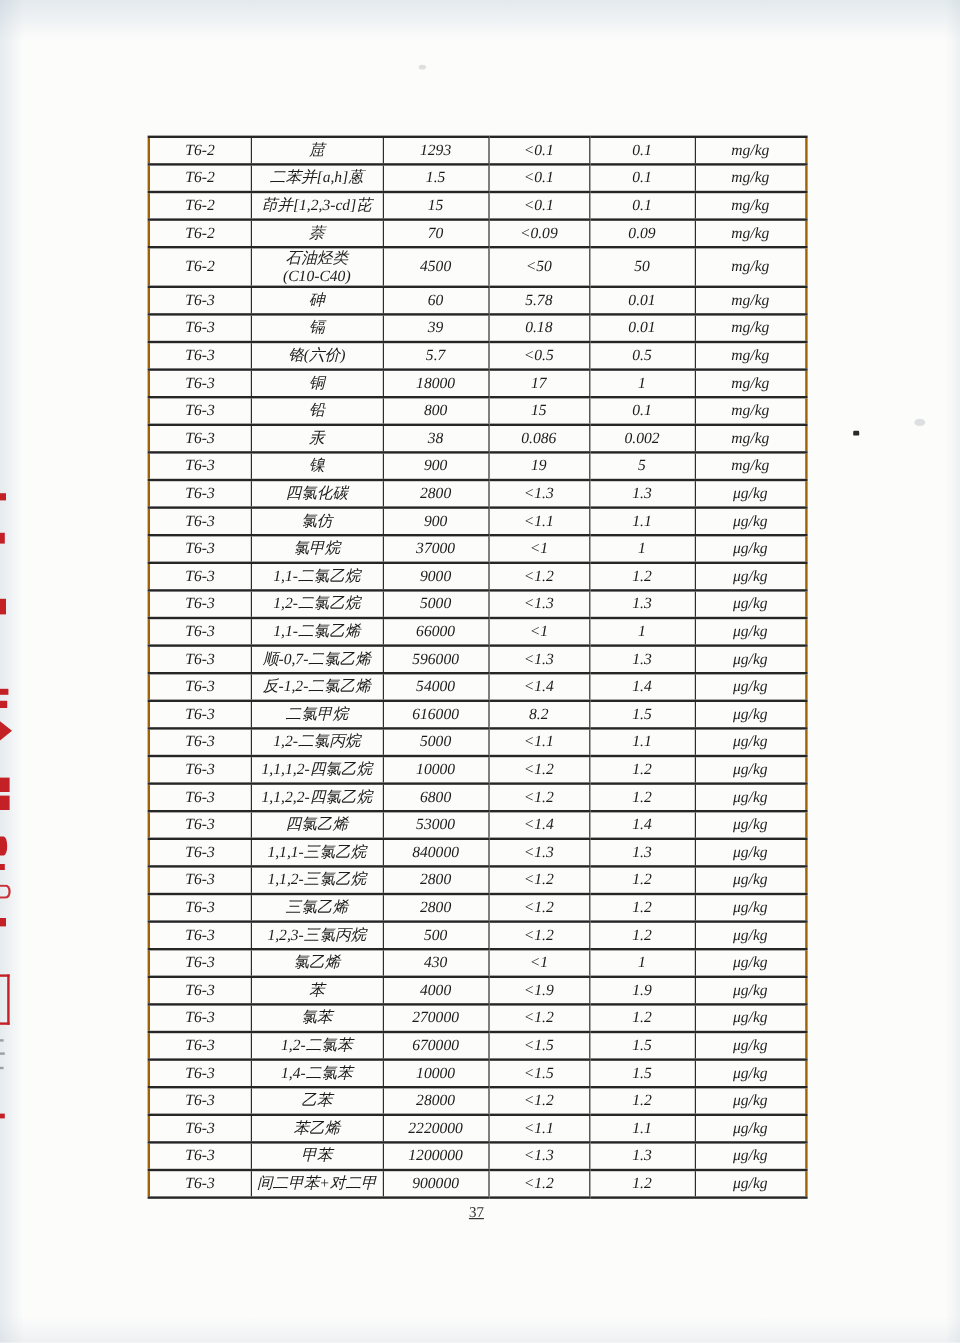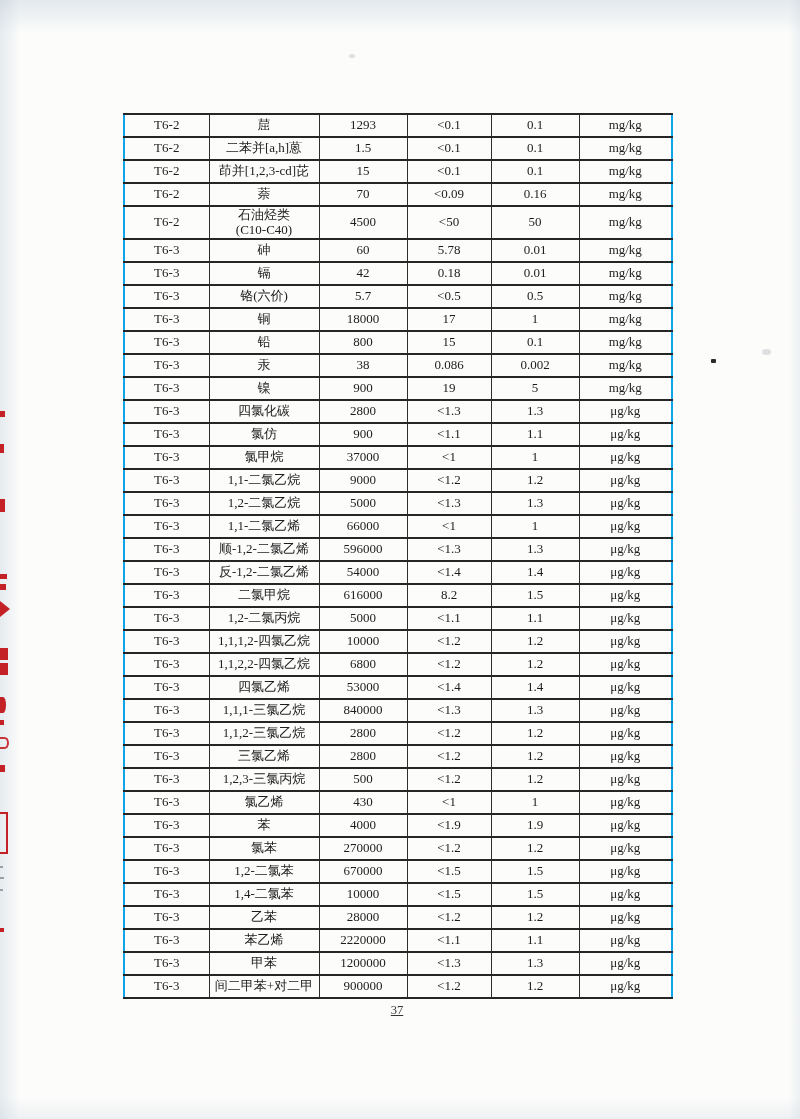--- a/index.html
+++ b/index.html
@@ -18,21 +18,22 @@
   .tint-right  { position:absolute; top:0; right:0; bottom:0; width:12px;
                  background:linear-gradient(270deg, rgba(186,200,212,0.22), rgba(186,200,212,0)); }
   .tint-bottom { position:absolute; bottom:0; left:0; right:0; height:22px;
                  background:linear-gradient(0deg, rgba(186,200,212,0.22), rgba(186,200,212,0)); }
 
   table.results {
     position:absolute; left:123px; top:113px;
     width:548px;
     border-collapse:collapse;
     table-layout:fixed;
-    border:2px solid #0ea5e9;
+    border:2px solid #a16207;
+    font-style:italic;
   }
   table.results td {
     border-left:1px solid #2e2e2e;
     border-right:1px solid #2e2e2e;
     border-top:2px solid #262626;
     border-bottom:2px solid #262626;
     text-align:center;
     vertical-align:middle;
     padding:1px 2px;
     height:19px;
@@ -110,21 +111,21 @@
           <td>15</td>
           <td>&lt;0.1</td>
           <td>0.1</td>
           <td>mg/kg</td>
         </tr>
         <tr>
           <td>T6-2</td>
           <td>萘</td>
           <td>70</td>
           <td>&lt;0.09</td>
-          <td>0.16</td>
+          <td>0.09</td>
           <td>mg/kg</td>
         </tr>
         <tr>
           <td>T6-2</td>
           <td>石油烃类
 (C10-C40)</td>
           <td>4500</td>
           <td>&lt;50</td>
           <td>50</td>
           <td>mg/kg</td>
@@ -133,21 +134,21 @@
           <td>T6-3</td>
           <td>砷</td>
           <td>60</td>
           <td>5.78</td>
           <td>0.01</td>
           <td>mg/kg</td>
         </tr>
         <tr>
           <td>T6-3</td>
           <td>镉</td>
-          <td>42</td>
+          <td>39</td>
           <td>0.18</td>
           <td>0.01</td>
           <td>mg/kg</td>
         </tr>
         <tr>
           <td>T6-3</td>
           <td>铬(六价)</td>
           <td>5.7</td>
           <td>&lt;0.5</td>
           <td>0.5</td>
@@ -228,21 +229,21 @@
         <tr>
           <td>T6-3</td>
           <td>1,1-二氯乙烯</td>
           <td>66000</td>
           <td>&lt;1</td>
           <td>1</td>
           <td>μg/kg</td>
         </tr>
         <tr>
           <td>T6-3</td>
-          <td>顺-1,2-二氯乙烯</td>
+          <td>顺-0,7-二氯乙烯</td>
           <td>596000</td>
           <td>&lt;1.3</td>
           <td>1.3</td>
           <td>μg/kg</td>
         </tr>
         <tr>
           <td>T6-3</td>
           <td>反-1,2-二氯乙烯</td>
           <td>54000</td>
           <td>&lt;1.4</td>

